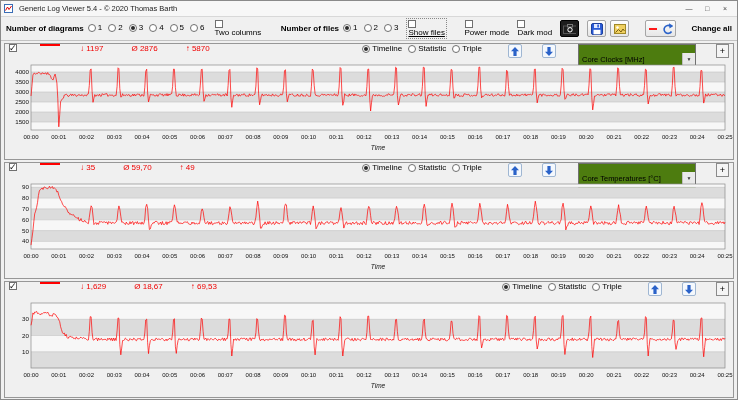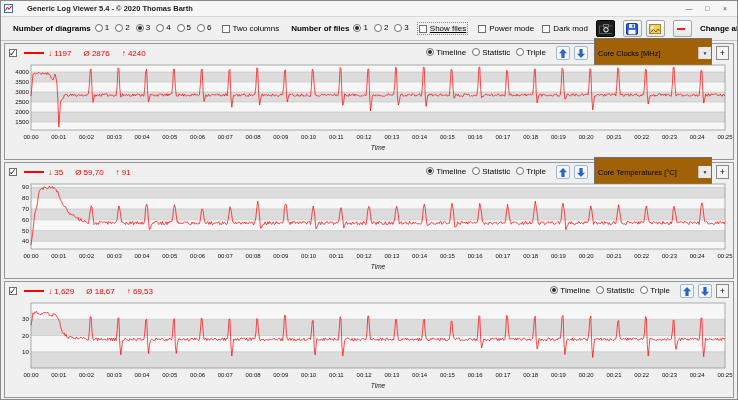--- a/index.html
+++ b/index.html
@@ -1,44 +1,44 @@
 <!DOCTYPE html>
 <html><head>
 <meta charset="utf-8">
 <style>
   html,body{margin:0;padding:0;background:#d7dbde;}
   .window{width:738px;height:400px;box-sizing:border-box;background:#f0f0f0;border:1px solid #8a8a8a;
           font-family:"Liberation Sans",sans-serif;overflow:hidden;position:relative;}
   
   .titlebar{height:15px;display:flex;align-items:center;padding:0 3px;background:#f7f7f7;border-bottom:1px solid #d8d8d8;}
-  .title-text{font-size:7.5px;color:#222;margin-left:14px;white-space:nowrap;font-weight:bold;}
+  .title-text{font-size:7.5px;color:#222;margin-left:6px;white-space:nowrap;}
   .win-controls{margin-left:auto;display:flex;align-items:center;}
   .win-btn{width:18px;height:13px;display:flex;align-items:center;justify-content:center;font-size:7px;color:#444;background:transparent;border:none;padding:0;}
   
-  .toolbar{height:23px;display:flex;align-items:center;background:#f0f0f0;border-bottom:1px solid #c2c2c2;padding:0 12px;font-size:8px;gap:4px;white-space:nowrap;}
+  .toolbar{height:23px;display:flex;align-items:center;background:#f0f0f0;border-bottom:1px solid #c2c2c2;padding:0 5px;font-size:8px;gap:4px;white-space:nowrap;}
   .bold{font-weight:bold;}
   .flex-spacer{flex:1;}
   .gap-sm{width:8px;}
   .radio-item{display:inline-flex;align-items:center;margin-right:4px;cursor:default;}
   .radio{width:8px;height:8px;border:1px solid #6f6f6f;border-radius:50%;background:#fff;display:inline-block;margin-right:2px;position:relative;box-sizing:border-box;}
   .radio.sel::after{content:"";position:absolute;left:1px;top:1px;right:1px;bottom:1px;border-radius:50%;background:#2b2b2b;}
-  .cb-item{display:inline-flex;align-items:center;margin-right:4px;}
+  .cb-item{display:inline-flex;margin-right:4px;flex-direction:column;}
   .checkbox{width:8px;height:8px;border:1px solid #6f6f6f;background:#fff;display:inline-block;margin-right:3px;position:relative;box-sizing:border-box;}
   .checkbox.checked::after{content:"✓";position:absolute;left:-1px;top:-2.5px;font-size:9px;color:#1a1a1a;}
   .focus-rect{outline:1px dotted #888;outline-offset:1px;}
   .icon-btn{height:17px;min-width:19px;border:1px solid #a5a5a5;background:linear-gradient(#fefefe,#e6e6e6);display:inline-flex;align-items:center;justify-content:center;border-radius:2px;padding:0 2px;}
   .camera-btn{background:#1d1d1d;border:1px solid #000;}
   
   .panel{margin:2px 3px 1px;background:#f0f0f0;border:1px solid #979797;height:117px;box-sizing:border-box;}
-  .panel-header{height:18px;display:flex;align-items:center;padding:0 4px;font-size:8px;gap:4px;white-space:nowrap;}
+  .panel-header{height:18px;display:flex;padding:0 4px;font-size:8px;gap:20px;white-space:nowrap;}
   .legend-line{width:20px;height:2px;background:#ff0000;display:inline-block;}
   .stat{color:#f00000;margin-right:8px;}
   .view-radios .radio-item{margin-right:6px;}
   .arrow-btn{width:14px;height:14px;border:1px solid #9fb6d2;background:#f4f8fd;display:inline-flex;align-items:center;justify-content:center;padding:0;border-radius:2px;}
-  .dropdown{width:118px;height:30px;background:#a16207;border:1px solid #707070;display:flex;align-items:center;font-size:7.5px;padding-left:3px;box-sizing:border-box;margin-left:2px;}
+  .dropdown{width:118px;height:30px;background:#4d7c0f;border:1px solid #707070;display:flex;align-items:center;font-size:7.5px;padding-left:3px;box-sizing:border-box;margin-left:2px;}
   .dropdown .caret{margin-left:auto;width:12px;height:12px;background:#e9e9e9;border-left:1px solid #c0c0c0;display:flex;align-items:center;justify-content:center;font-size:5px;color:#333;}
   .plus-btn{width:13px;height:14px;border:1px solid #8a8a8a;background:#f4f4f4;font-size:9px;line-height:9px;display:inline-flex;align-items:center;justify-content:center;padding:0;}
   svg.chart{display:block;margin:0 auto;}
   svg text{font-family:"Liberation Sans",sans-serif;}
 </style>
 </head>
 <body>
 
 <div class="window">
 
@@ -140,21 +140,21 @@
     <span class="bold">Change all</span>
 
   </div>
 
   <div class="panel">
     <div class="panel-header">
       <span class="checkbox checked"></span>
       <span class="legend-line"></span>
       <span class="stat">↓ 1197</span>
       <span class="stat">Ø 2876</span>
-      <span class="stat">↑ 4240</span>
+      <span class="stat">↑ 5870</span>
       <div class="flex-spacer"></div>
       <span class="view-radios"><label class="radio-item">
             <span class="radio sel"></span>
             <span>Timeline</span>
           </label><label class="radio-item">
             <span class="radio"></span>
             <span>Statistic</span>
           </label><label class="radio-item">
             <span class="radio"></span>
             <span>Triple</span>
@@ -226,21 +226,21 @@
         <text x="373.0" y="88" text-anchor="middle" font-size="6.5" fill="#111" font-style="italic">Time</text>
       </svg>
   </div>
 
   <div class="panel">
     <div class="panel-header">
       <span class="checkbox checked"></span>
       <span class="legend-line"></span>
       <span class="stat">↓ 35</span>
       <span class="stat">Ø 59,70</span>
-      <span class="stat">↑ 91</span>
+      <span class="stat">↑ 49</span>
       <div class="flex-spacer"></div>
       <span class="view-radios"><label class="radio-item">
             <span class="radio sel"></span>
             <span>Timeline</span>
           </label><label class="radio-item">
             <span class="radio"></span>
             <span>Statistic</span>
           </label><label class="radio-item">
             <span class="radio"></span>
             <span>Triple</span>

